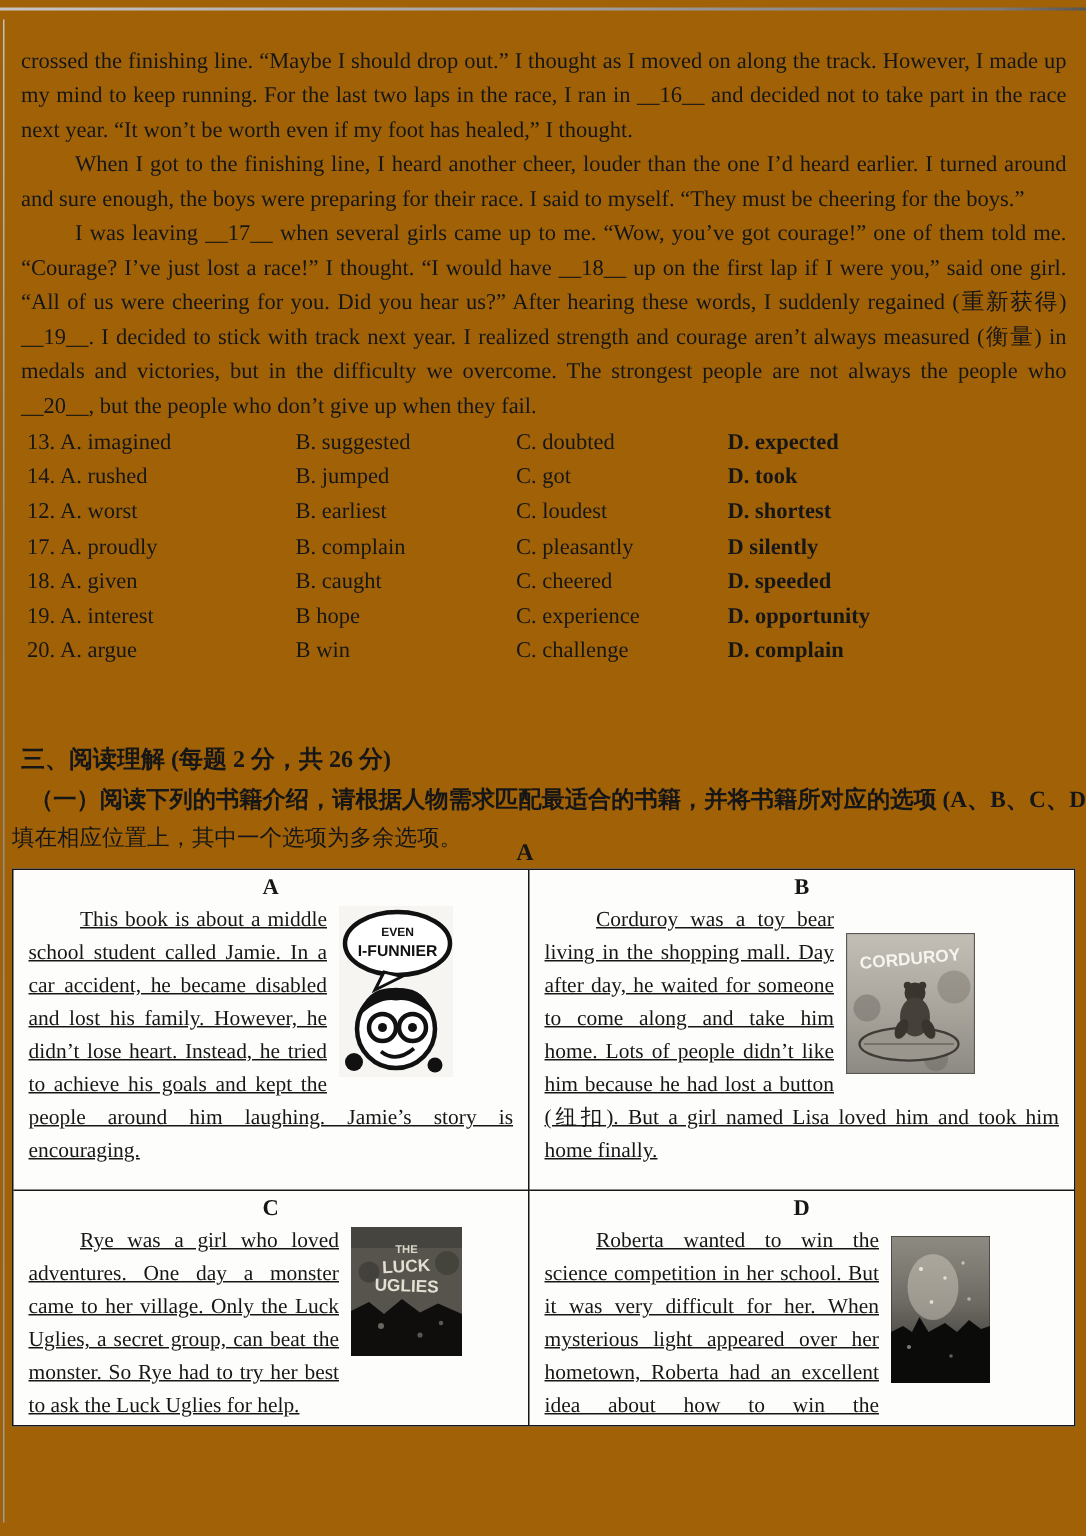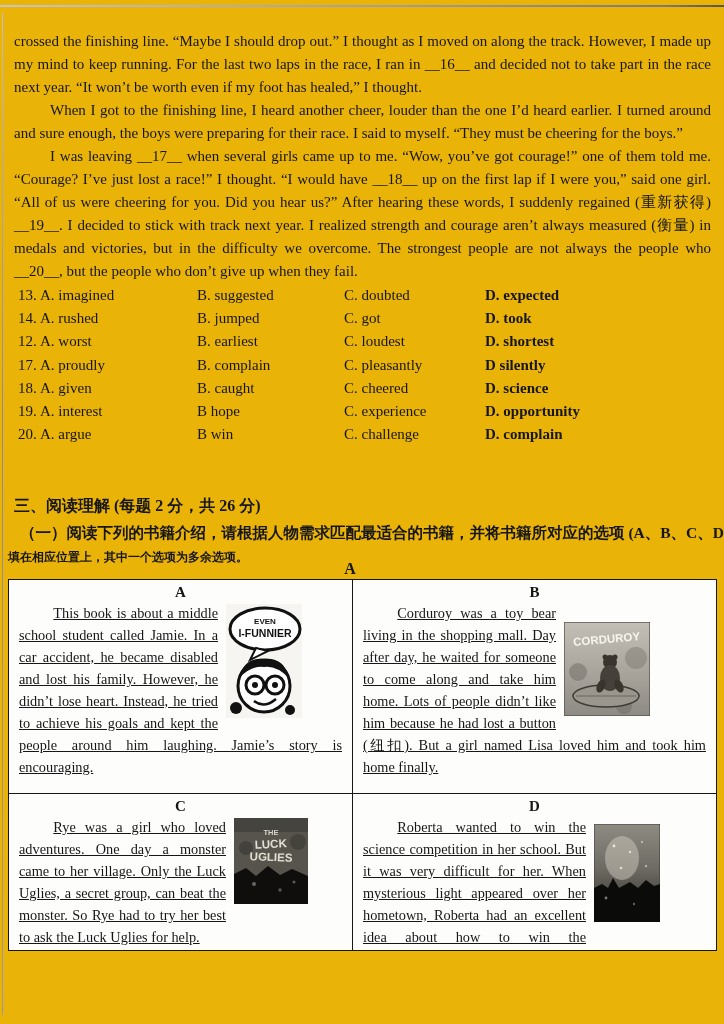--- a/index.html
+++ b/index.html
@@ -1,18 +1,18 @@
 <!DOCTYPE html>
 <html><head>
 <meta charset="utf-8">
 <style>
   html,body{margin:0;padding:0;background:#e8e8e6;}
   .page{
     position:relative;width:724px;height:1024px;margin:0 auto;
-    background:#eab308;overflow:hidden;
+    background:#a16207;overflow:hidden;
     font-family:"Liberation Serif","DejaVu Serif",serif;
     color:#161616;
   }
   
   .scan-top-edge{position:absolute;left:0;top:5px;width:724px;height:2px;
     background:linear-gradient(to right,#c6c6c6,#9e9e9e 55%,#7a7a7a 92%,#565656);}
   .scan-left-edge{position:absolute;left:2px;top:13px;width:1px;height:1002px;
     background:linear-gradient(#c0c0c0,#8d8d8d 40%,#9b9b9b);}
   .scan-left-mark{position:absolute;left:9px;top:853px;width:3px;height:62px;
     border-left:2px solid #4a4a4a;border-right:1px solid #777;}
@@ -26,21 +26,21 @@
   .q-row{position:relative;height:23.2px;}
   .q-row span{position:absolute;top:0;white-space:nowrap;}
   .q-num{left:4px;}
   .q-a{left:26px;}
   .q-b{left:183px;}
   .q-c{left:330px;}
   .q-d{left:471px;font-weight:bold;}
   
   .sec-title{position:absolute;left:14px;top:496px;font-size:16px;font-weight:bold;white-space:nowrap;}
   .sec-line1{position:absolute;left:20px;top:523px;font-size:15.5px;font-weight:bold;white-space:nowrap;}
-  .sec-line2{position:absolute;left:8px;top:549px;font-size:12px;font-weight:bold;white-space:nowrap;}
+  .sec-line2{position:absolute;left:8px;top:549px;font-size:15px;font-weight:normal;white-space:nowrap;}
   .table-label{position:absolute;left:330px;top:560px;width:40px;text-align:center;
     font-size:16px;font-weight:bold;}
   
   .book-table{position:absolute;left:8px;top:579px;width:707px;
     border:1.6px solid #161616;display:grid;
     grid-template-columns:344px 1fr;grid-template-rows:214px 156px;
     background:#fdfdfc;}
   .book-cell{overflow:hidden;padding:2px 10px 2px 10px;box-sizing:border-box;}
   .cell-a,.cell-c{border-right:1.6px solid #161616;}
   .cell-a,.cell-b{border-bottom:1.6px solid #161616;}
@@ -96,21 +96,21 @@
       <span class="q-a">A. proudly</span>
       <span class="q-b">B. complain</span>
       <span class="q-c">C. pleasantly</span>
       <span class="q-d">D silently</span>
     </div>
     <div class="q-row">
       <span class="q-num">18.</span>
       <span class="q-a">A. given</span>
       <span class="q-b">B. caught</span>
       <span class="q-c">C. cheered</span>
-      <span class="q-d">D. science</span>
+      <span class="q-d">D. speeded</span>
     </div>
     <div class="q-row">
       <span class="q-num">19.</span>
       <span class="q-a">A. interest</span>
       <span class="q-b">B hope</span>
       <span class="q-c">C. experience</span>
       <span class="q-d">D. opportunity</span>
     </div>
     <div class="q-row">
       <span class="q-num">20.</span>

